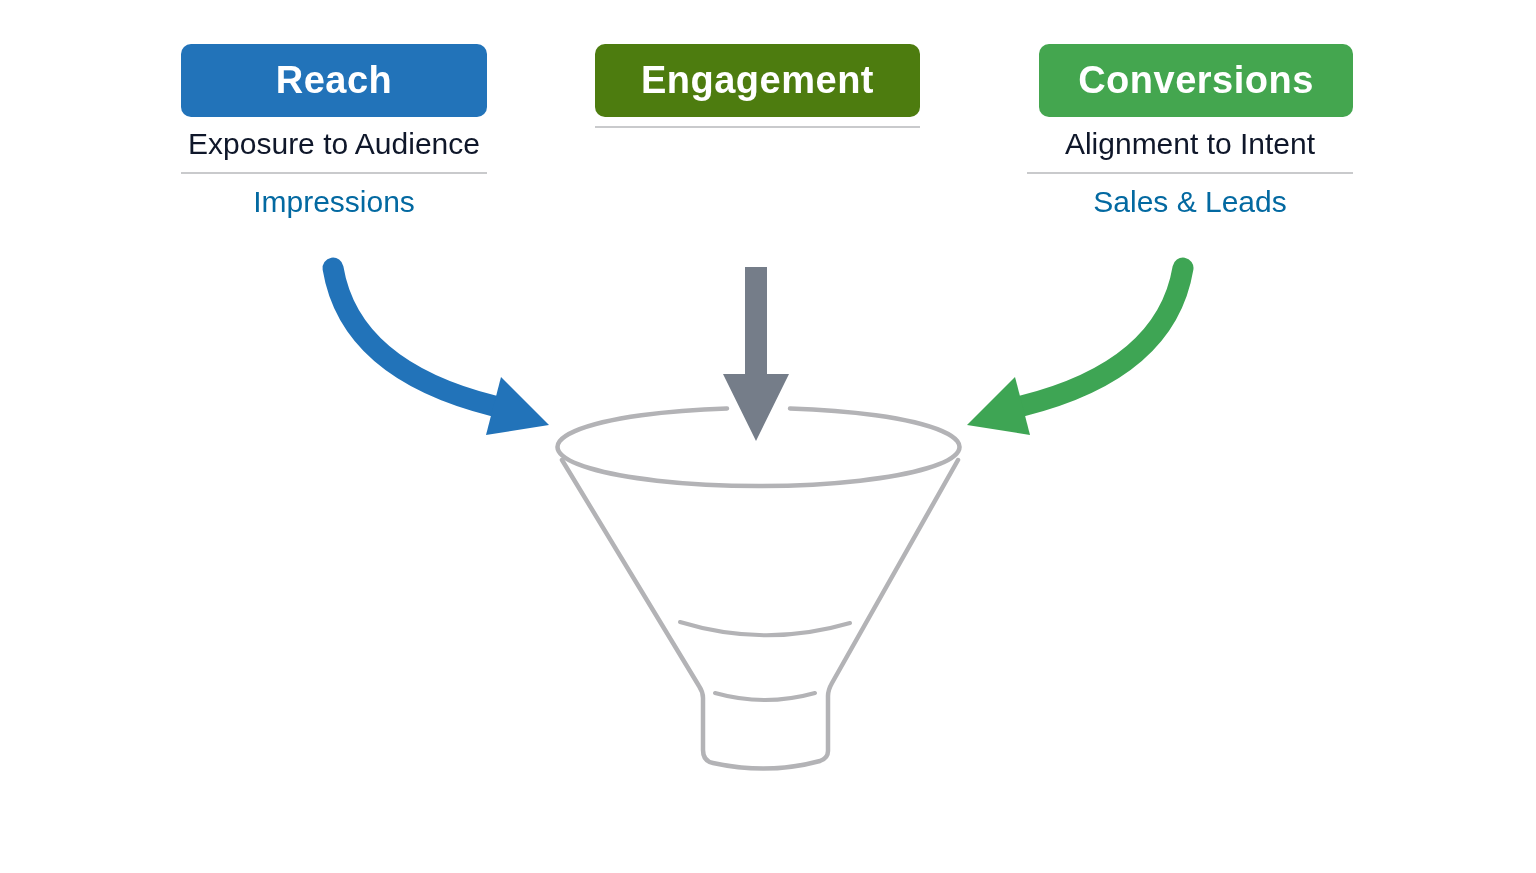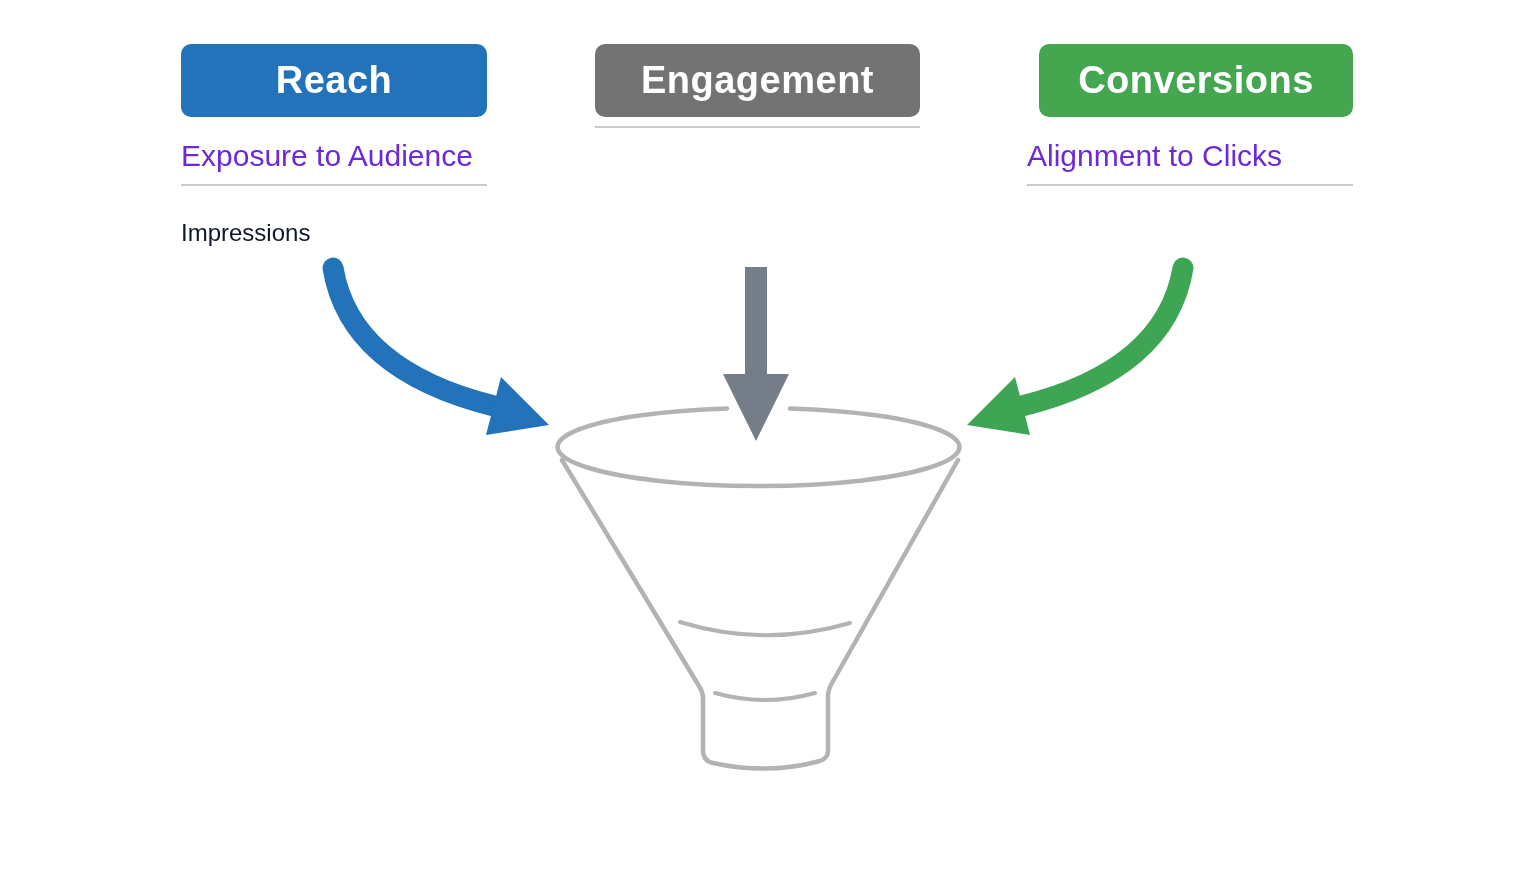--- a/index.html
+++ b/index.html
@@ -19,50 +19,51 @@
     position: absolute;
     left: 0;
     top: 0;
     width: 1536px;
     height: 873px;
     display: block;
   }
   .col {
     position: absolute;
     top: 44px;
+    text-align: center;
     color: #2e3b4b;
   }
   .stage-box {
     height: 73px;
     border-radius: 10px;
     display: flex;
     align-items: center;
     justify-content: center;
     color: #ffffff;
     font-size: 38px;
     font-weight: bold;
     letter-spacing: 0.5px;
   }
   .subtitle {
-    margin-top: 20px;
+    margin-top: 8px;
     font-size: 30px;
     line-height: 38px;
-    color: #6d28d9;
+    color: #0f172a;
   }
   .divider {
     margin-top: 9px;
     border-top: 2px solid #c9cacc;
     height: 0;
   }
   .metric {
-    margin-top: 28px;
-    font-size: 24px;
+    margin-top: 9px;
+    font-size: 30px;
     line-height: 38px;
     font-weight: 500;
-    color: #0f172a;
+    color: #0369a1;
   }
 </style>
 </head>
 <body>
 
 <div class="canvas">
 
   <svg class="art" viewBox="0 0 1536 873" xmlns="http://www.w3.org/2000/svg">
 
     <g fill="none" stroke-width="4.5" stroke-linecap="round" stroke-linejoin="round" style="stroke: rgb(179, 179, 182);">
@@ -92,23 +93,24 @@
   </svg>
 
   <div class="col" style="left:181px; width:306px;">
     <div class="stage-box" style="background-color: rgb(34, 115, 185);">Reach</div>
     <div class="subtitle">Exposure to Audience</div>
     <div class="divider"></div>
     <div class="metric">Impressions</div>
   </div>
 
   <div class="col" style="left:595px; width:325px;">
-    <div class="stage-box" style="background-color: #737373;">Engagement</div>
+    <div class="stage-box" style="background-color: #4d7c0f;">Engagement</div>
     <div class="divider"></div>
   </div>
 
   <div class="col" style="left:1027px; width:326px;">
     <div class="stage-box" style="background-color: rgb(68, 166, 79); margin-left: 12px;">Conversions</div>
-    <div class="subtitle">Alignment to Clicks</div>
+    <div class="subtitle">Alignment to Intent</div>
     <div class="divider"></div>
+    <div class="metric">Sales &amp; Leads</div>
   </div>
 
 </div>
 
 </body></html>

